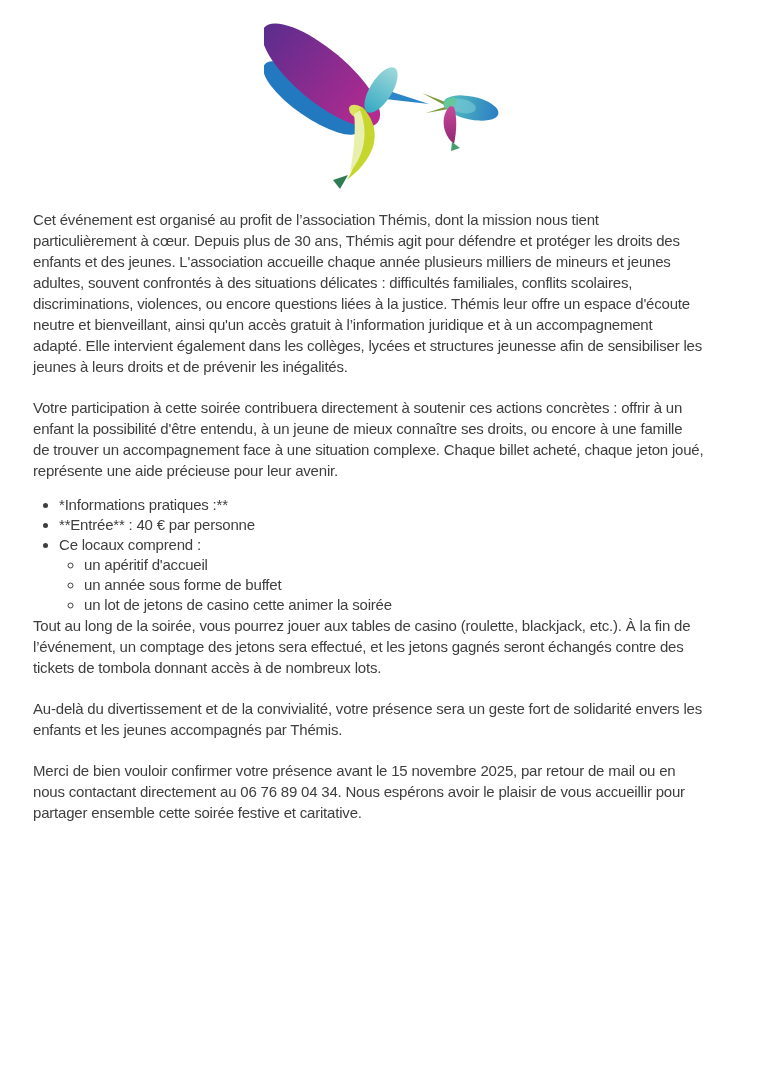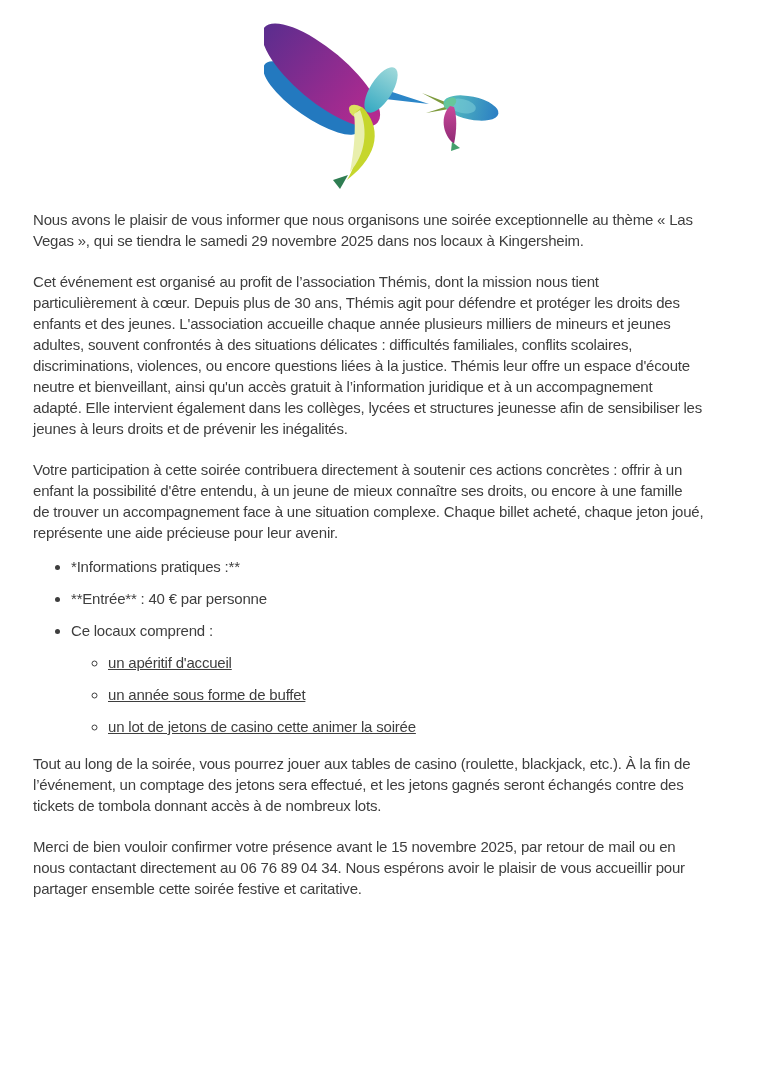--- a/index.html
+++ b/index.html
@@ -29,29 +29,28 @@
   .content p {
     margin: 0 0 20px 0;
     white-space: pre-line;
   }
   ul.main {
     margin: -6px 0 0 0;
     padding: 0 0 0 26px;
     list-style: disc;
     line-height: 20px;
   }
-  ul.main li { margin: 12px; padding: 0; }
+  ul.main li { margin: 0; padding: 0; }
   ul.sub {
     margin: 0;
     padding: 0 0 0 25px;
     list-style: circle;
     line-height: 20px;
-    text-decoration: underline;
   }
-  .content p.after-list { margin-top: 16px; }
+  .content p.after-list { margin-top: 0; }
 </style>
 </head>
 <body>
 
 <div class="logo-wrap">
   <svg width="240" height="170" viewBox="0 0 240 170" xmlns="http://www.w3.org/2000/svg" role="img">
     <defs>
       <linearGradient id="gp" x1="0" y1="0" x2="1" y2="0">
         <stop offset="0" stop-color="#5b2d8e"></stop>
         <stop offset="1" stop-color="#b82a90"></stop>
@@ -87,22 +86,20 @@
       <ellipse cx="207" cy="88" rx="28" ry="11.5" transform="rotate(12 207 88)" fill="url(#gw)"></ellipse>
       <ellipse cx="198" cy="86" rx="14" ry="7" transform="rotate(12 198 86)" opacity="0.55" fill="#7fd0d8"></ellipse>
       <ellipse cx="186" cy="83" rx="7" ry="4.5" transform="rotate(-35 186 83)" fill="#66c79b"></ellipse>
       <path d="M186,86 C176,96 178,114 190,124 C193,110 193,96 190,87 Z" fill="url(#gm)"></path>
       <path d="M188,122 L196,128 L187,131 Z" fill="#43a06c"></path>
     </g>
   </svg>
 </div>
 
 <div class="content">
-  <p>Nous avons le plaisir de vous informer que nous organisons une soirée exceptionnelle au thème « Las
-Vegas », qui se tiendra le samedi 29 novembre 2025 dans nos locaux à Kingersheim.</p>
   <p>Cet événement est organisé au profit de l’association Thémis, dont la mission nous tient
 particulièrement à cœur. Depuis plus de 30 ans, Thémis agit pour défendre et protéger les droits des
 enfants et des jeunes. L'association accueille chaque année plusieurs milliers de mineurs et jeunes
 adultes, souvent confrontés à des situations délicates : difficultés familiales, conflits scolaires,
 discriminations, violences, ou encore questions liées à la justice. Thémis leur offre un espace d'écoute
 neutre et bienveillant, ainsi qu'un accès gratuit à l’information juridique et à un accompagnement
 adapté. Elle intervient également dans les collèges, lycées et structures jeunesse afin de sensibiliser les
 jeunes à leurs droits et de prévenir les inégalités.</p>
   <p>Votre participation à cette soirée contribuera directement à soutenir ces actions concrètes : offrir à un
 enfant la possibilité d'être entendu, à un jeune de mieux connaître ses droits, ou encore à une famille
@@ -128,16 +125,18 @@
         <li>
           <span>un lot de jetons de casino cette animer la soirée</span>
         </li>
       </ul>
     </li>
   </ul>
 
   <p class="after-list">Tout au long de la soirée, vous pourrez jouer aux tables de casino (roulette, blackjack, etc.). À la fin de
 l’événement, un comptage des jetons sera effectué, et les jetons gagnés seront échangés contre des
 tickets de tombola donnant accès à de nombreux lots.</p>
+  <p>Au-delà du divertissement et de la convivialité, votre présence sera un geste fort de solidarité envers les
+enfants et les jeunes accompagnés par Thémis.</p>
   <p>Merci de bien vouloir confirmer votre présence avant le 15 novembre 2025, par retour de mail ou en
 nous contactant directement au 06 76 89 04 34. Nous espérons avoir le plaisir de vous accueillir pour
 partager ensemble cette soirée festive et caritative.</p>
 </div>
 
 </body></html>

